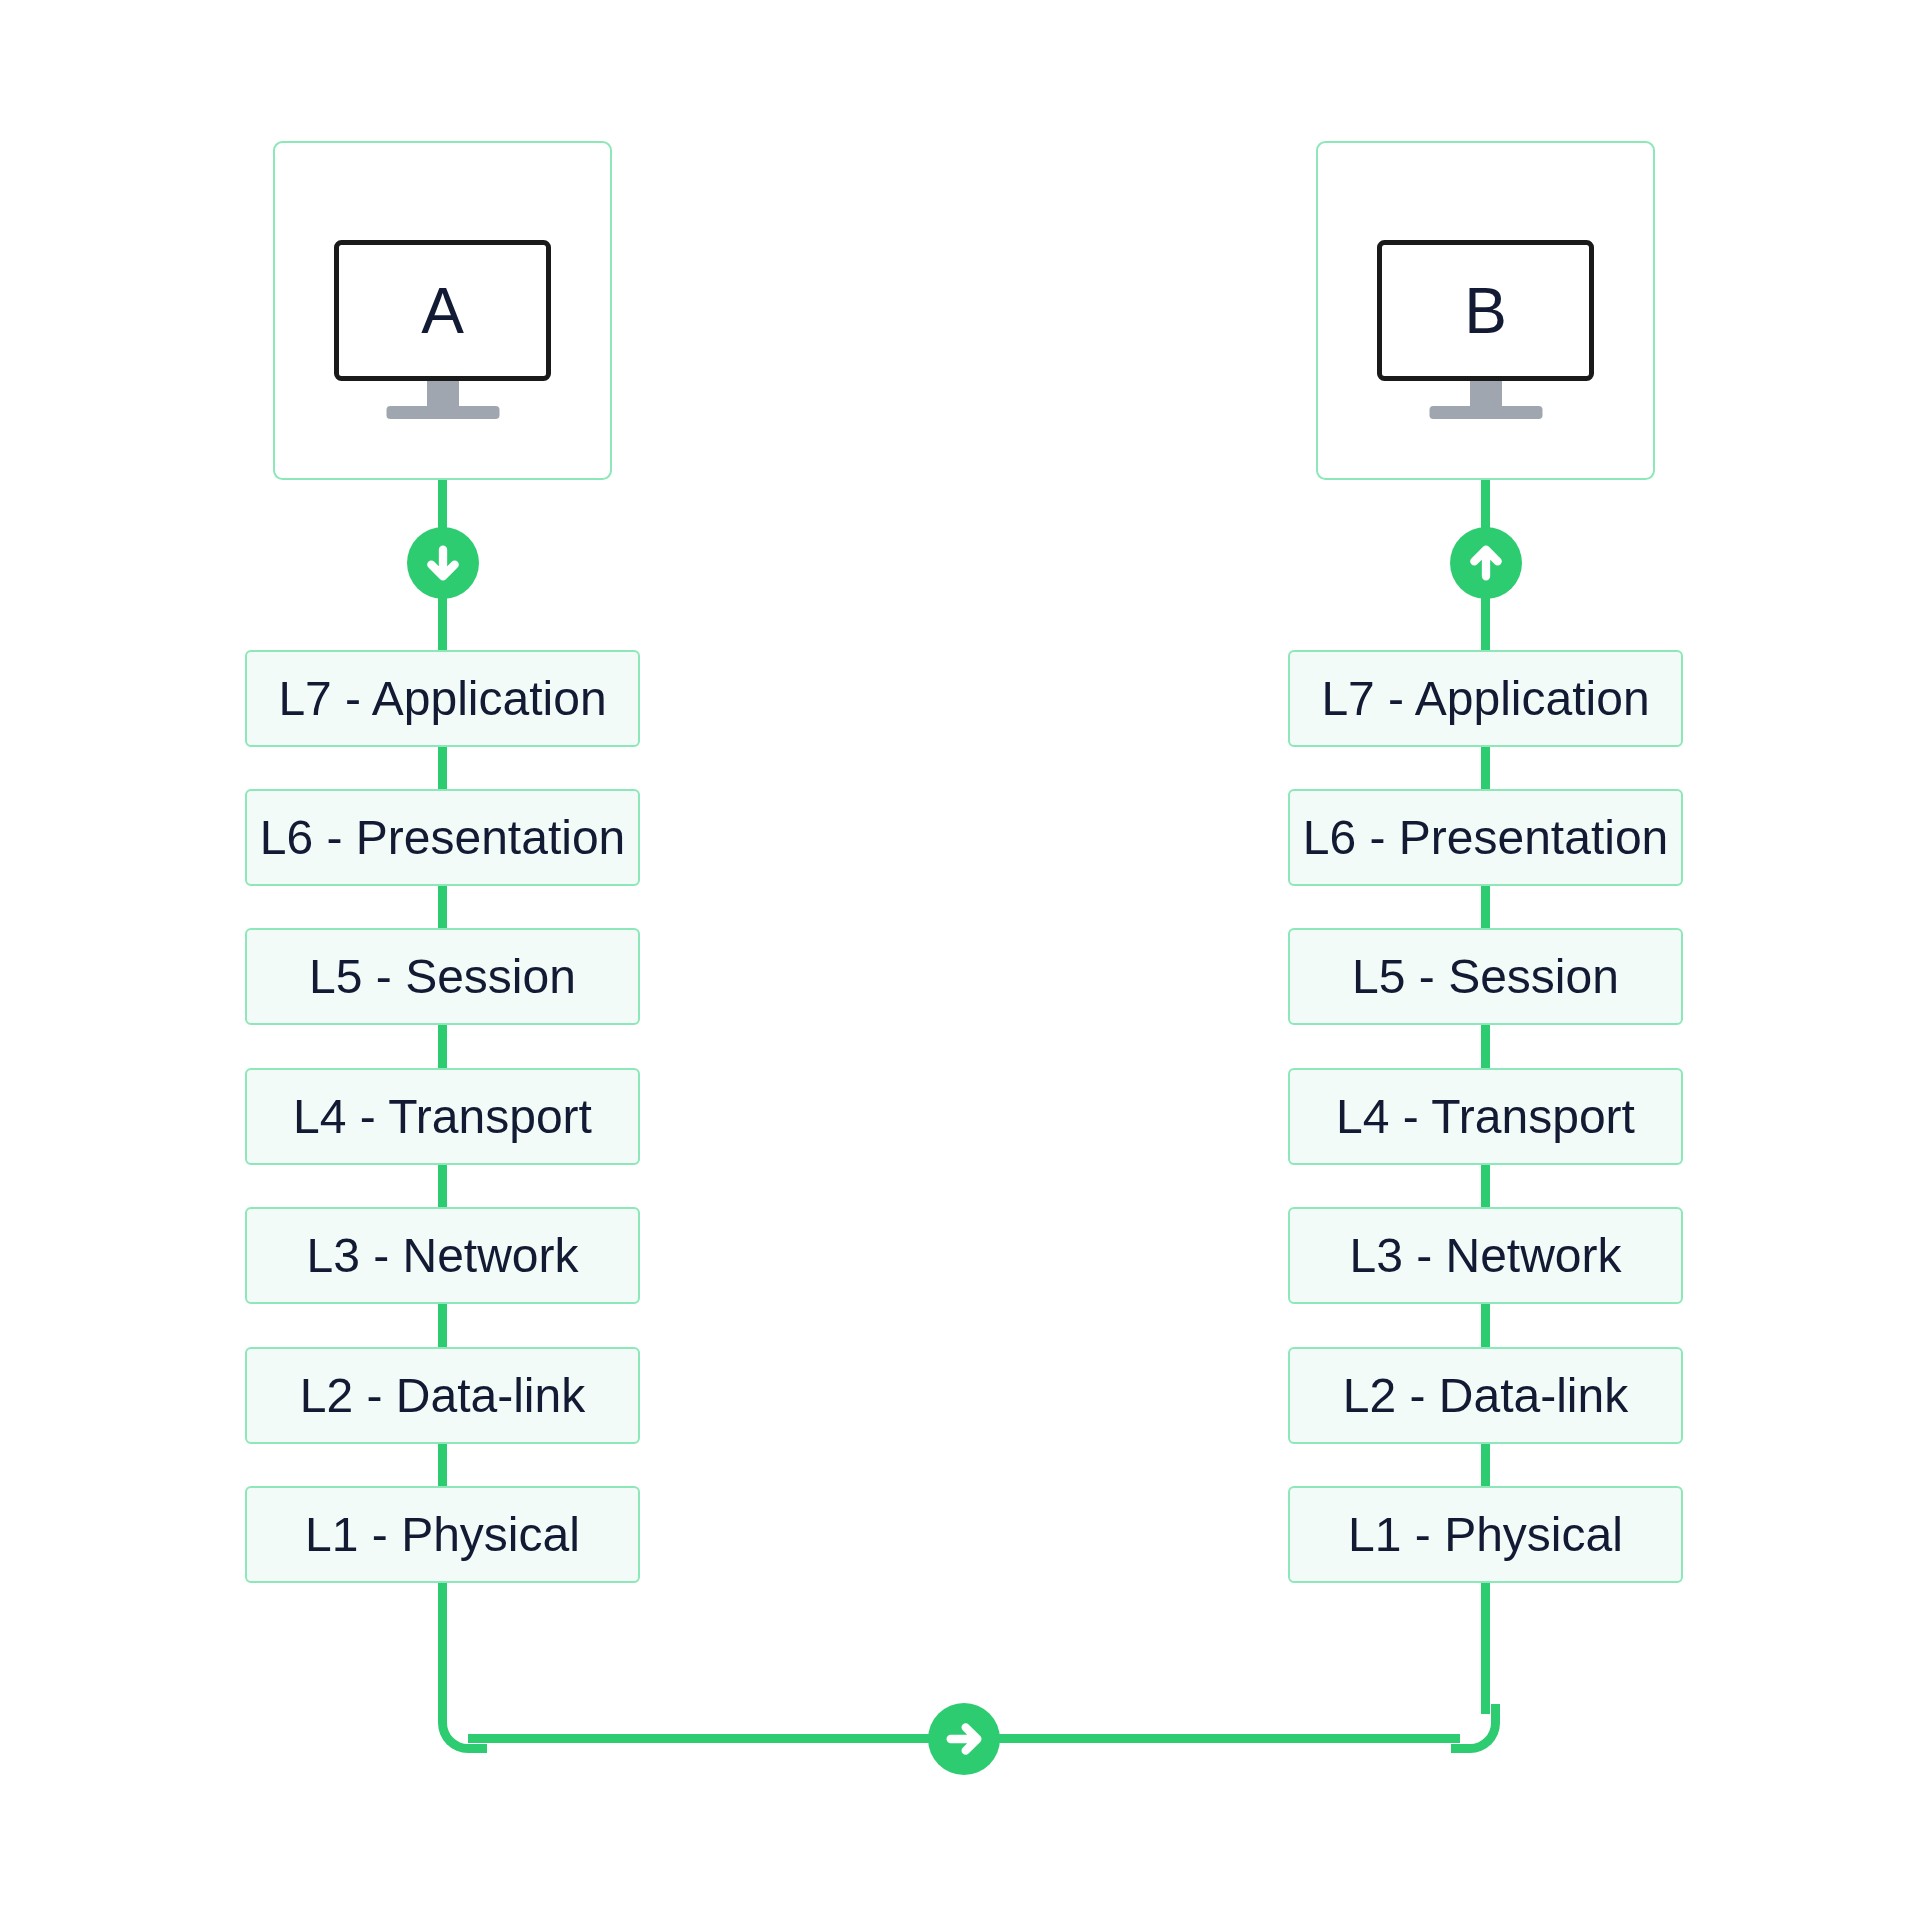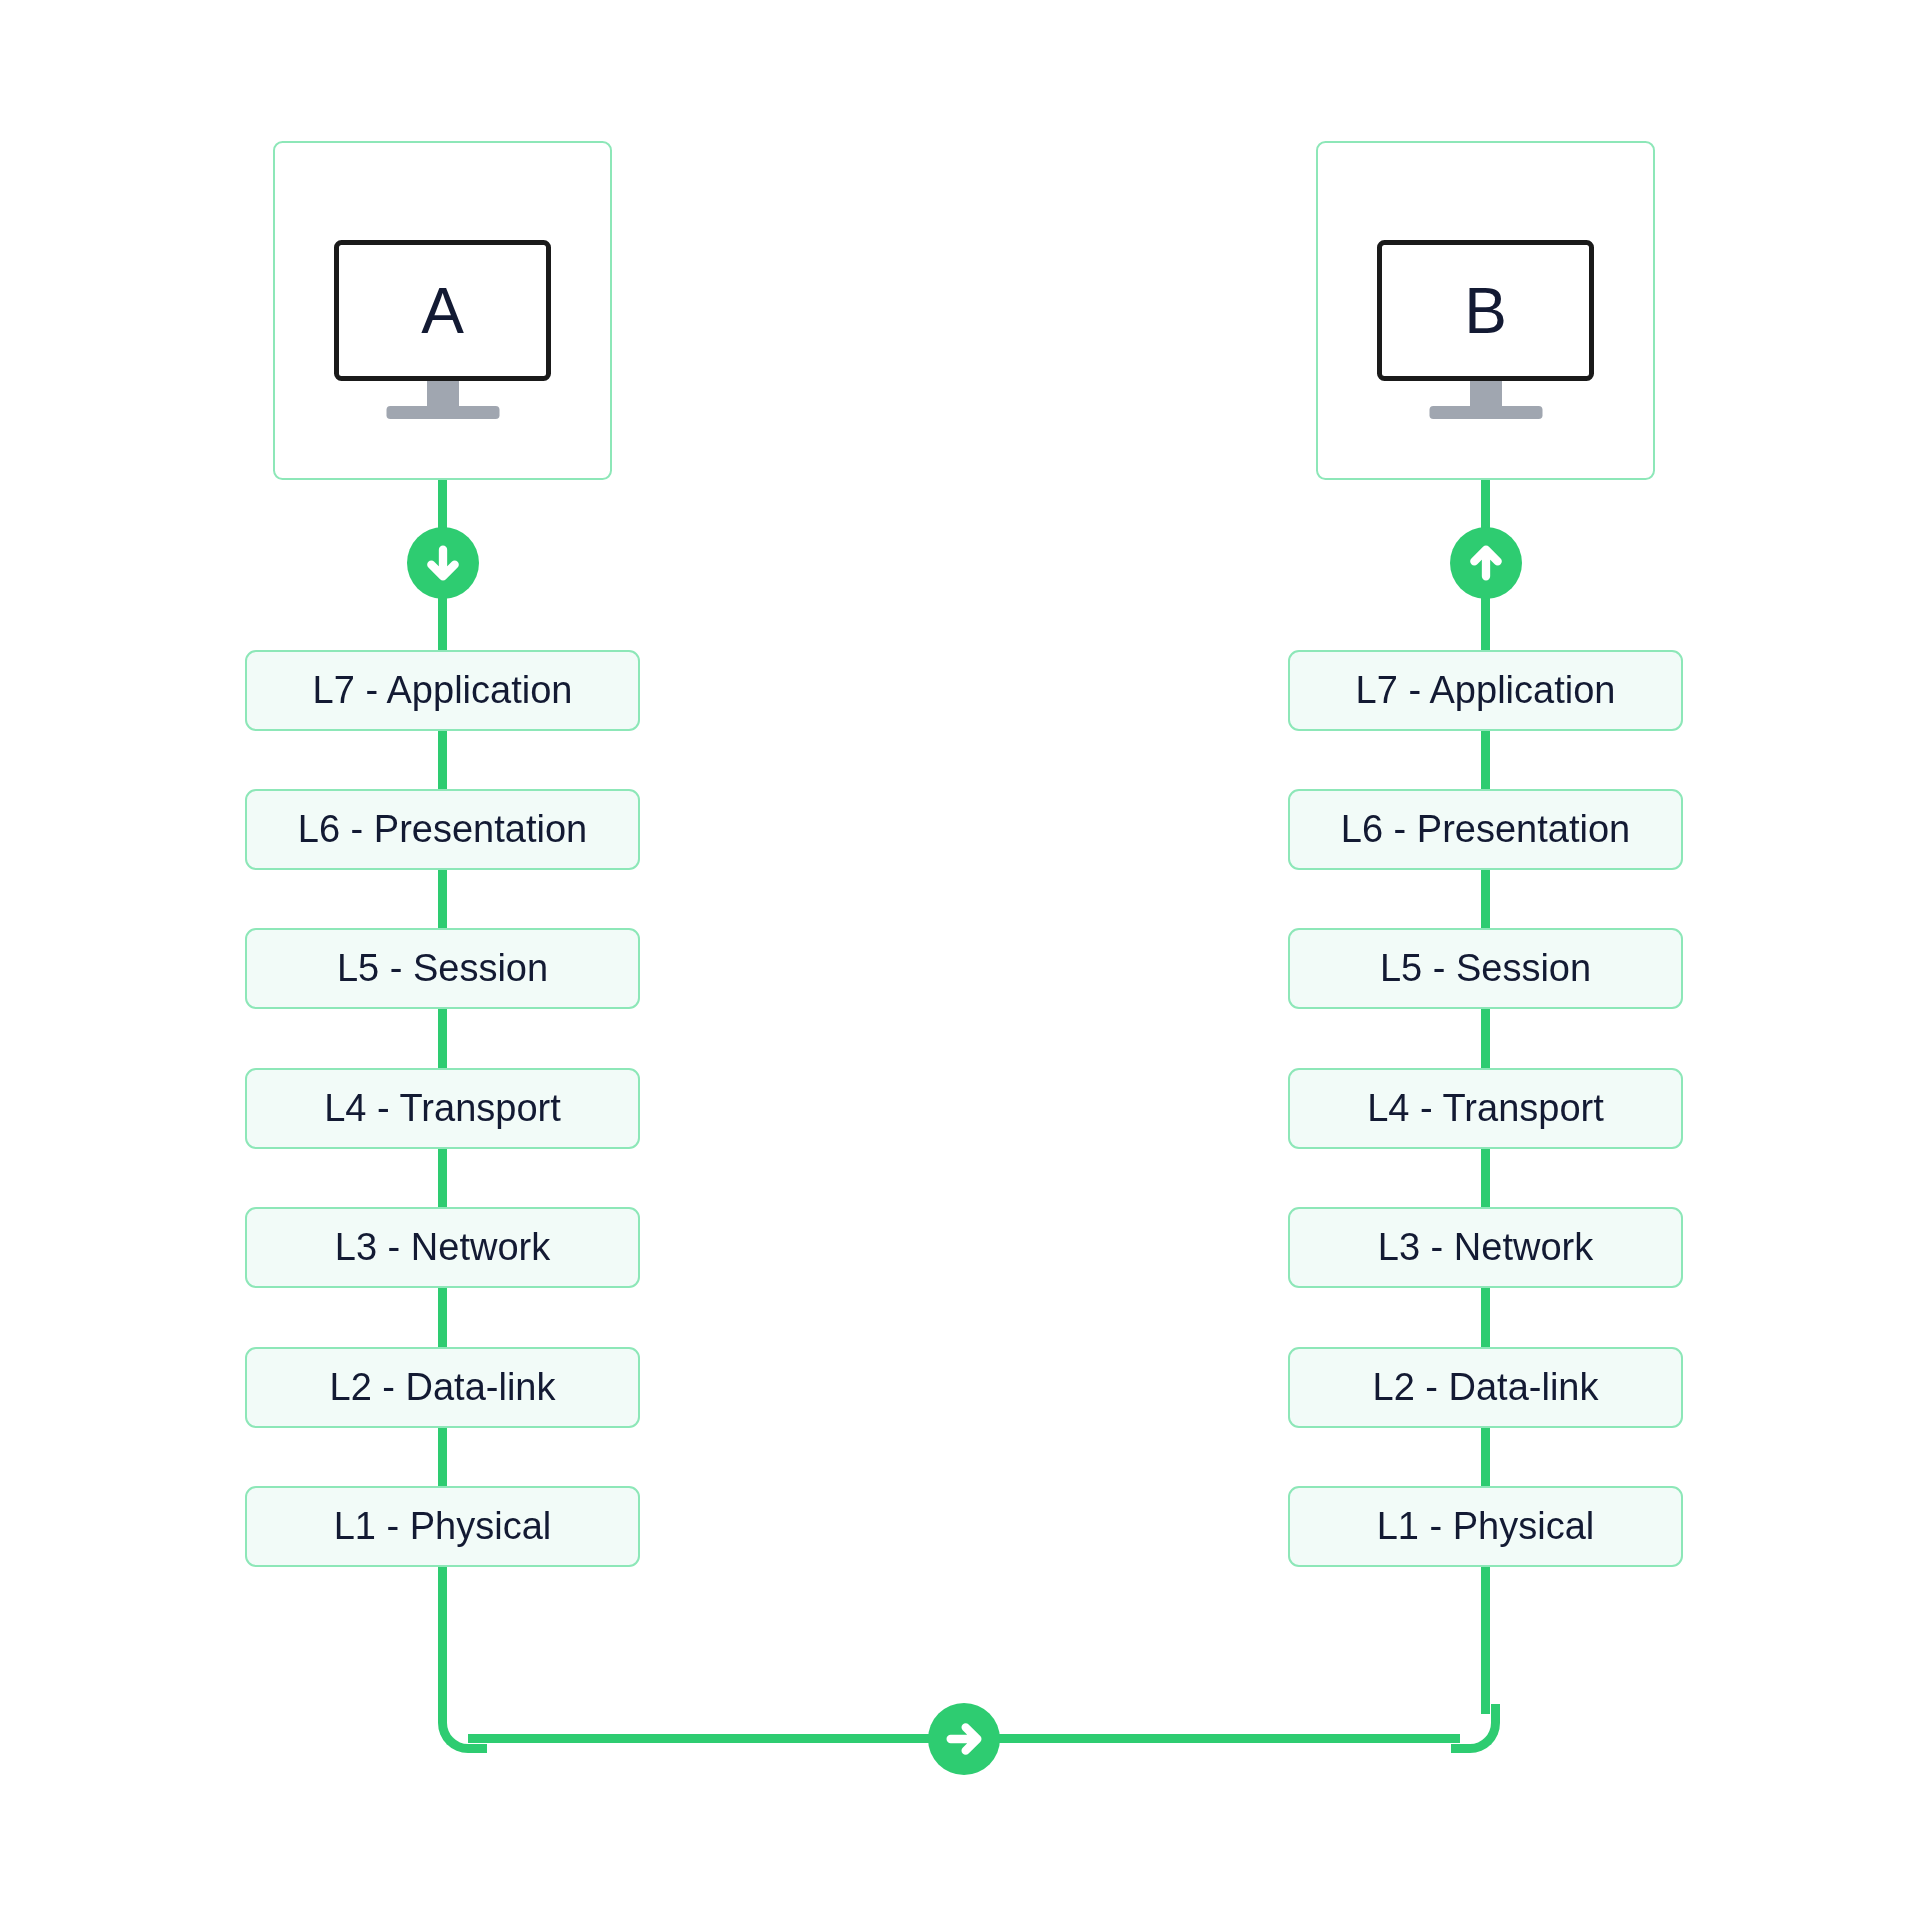--- a/index.html
+++ b/index.html
@@ -18,28 +18,28 @@
     position:relative;
     font-family:"Comic Sans MS","Comic Sans",cursive,sans-serif;
     color:#131a33;
   }
   .stage{position:absolute;inset:0;}
 
   
   .layer{
     position:absolute;
     width:395px;
-    height:81px;
+    height:97px;
     background:var(--green-box-bg);
     border:2.8px solid var(--green-box-border);
-    border-radius:11px;
+    border-radius:6px;
     display:flex;
     align-items:center;
     justify-content:center;
-    font-size:38px;
+    font-size:48px;
     box-sizing:border-box;
   }
 
   
   .computer-box{
     position:absolute;
     width:339px;height:339px;
     border:2.8px solid var(--green-light);
     border-radius:9.4px;
     background:#fff;

